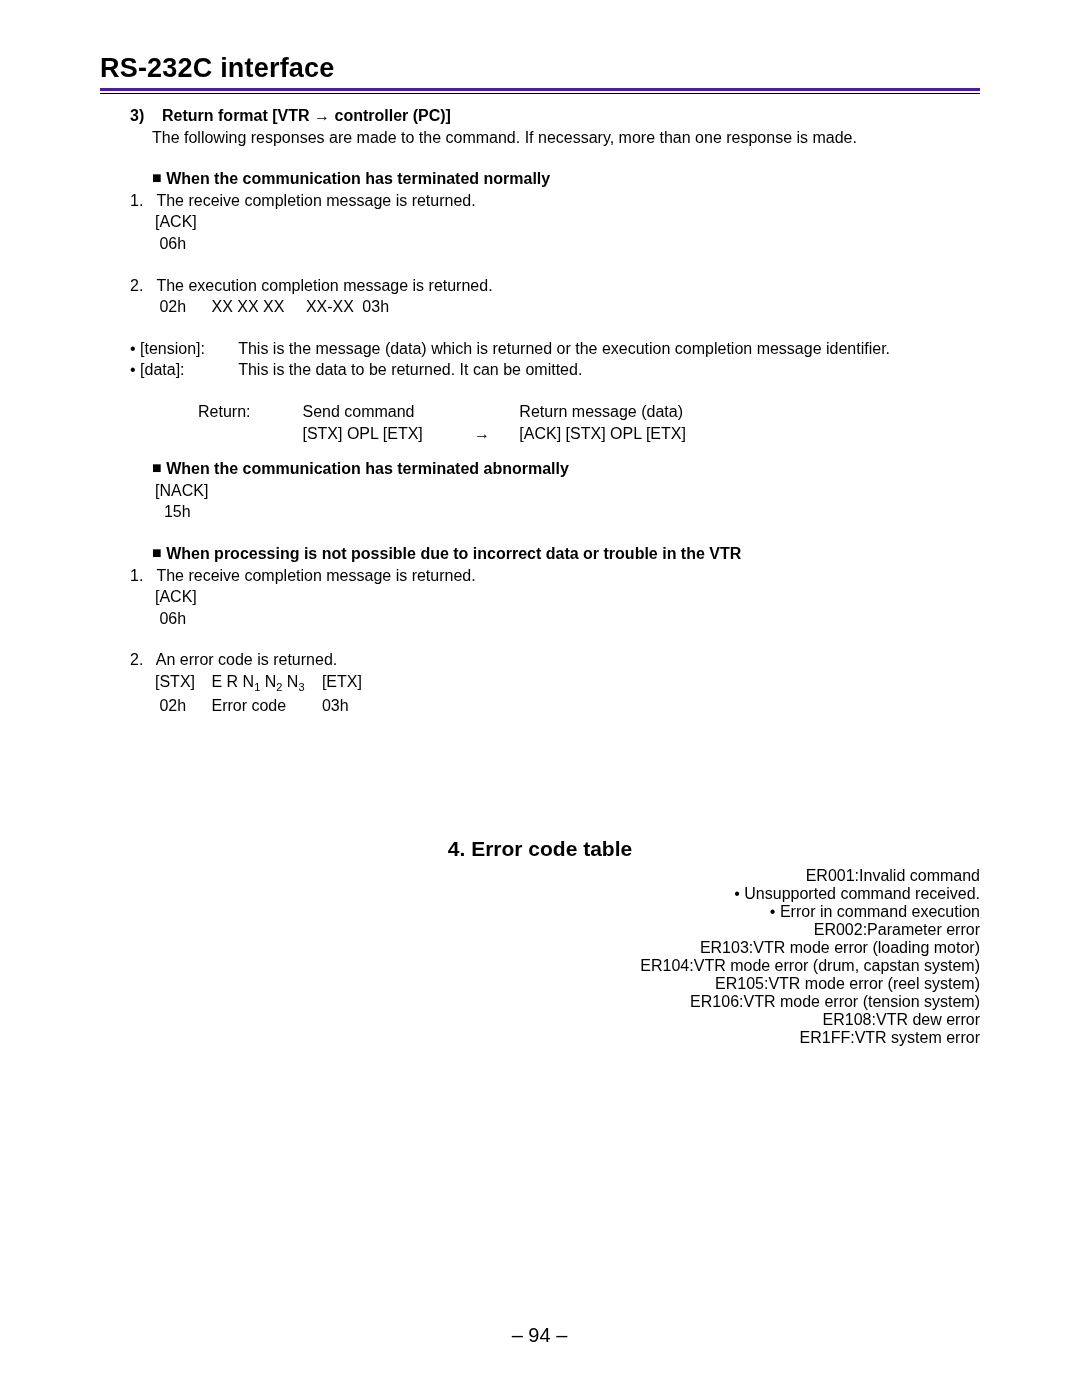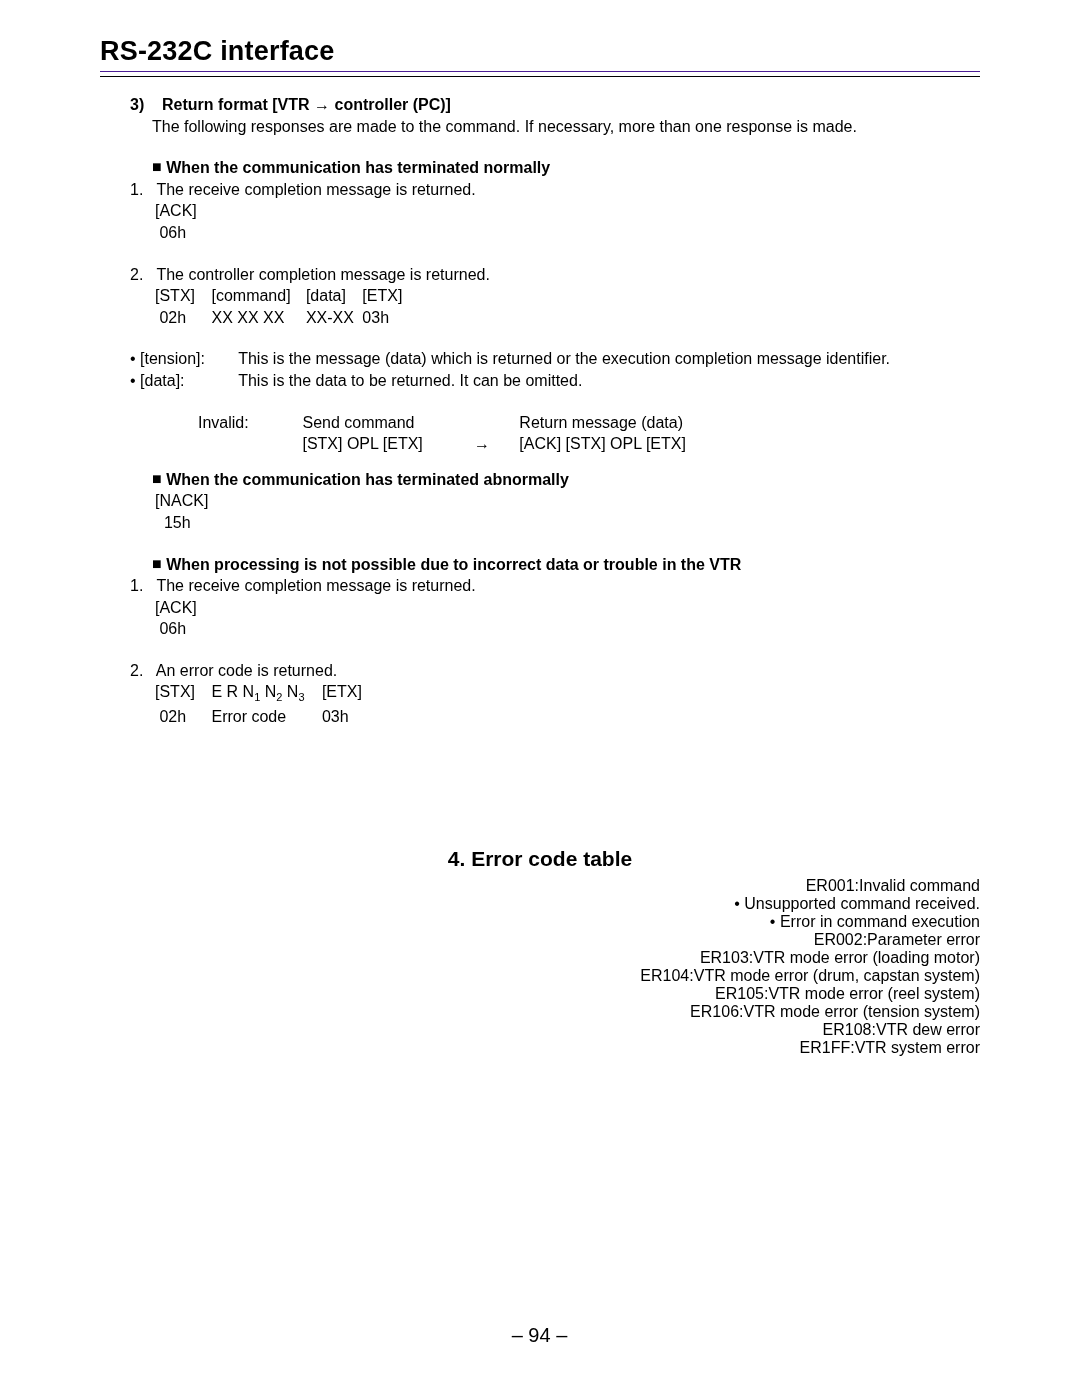--- a/index.html
+++ b/index.html
@@ -15,36 +15,36 @@
     position: relative;
     width: 1080px;
     height: 1397px;
     box-sizing: border-box;
     padding: 32px 100px 0 100px;
   }
   .title {
     font-size: 27px;
     font-weight: bold;
     letter-spacing: 0.2px;
-    border-bottom: 1px solid #4c1d95;
+    border-bottom: 3px solid #4c1d95;
     padding-bottom: 4px;
-    margin-top: 4px;
+    margin-top: 21px;
     position: relative;
   }
   .title::after {
     content: "";
     display: block;
     position: absolute;
     left: 0;
     right: 0;
     bottom: -6px;
     border-bottom: 1px solid #000;
   }
   .section {
-    margin-top: 22px;
+    margin-top: 14px;
     font-size: 16px;
     line-height: 1.35;
   }
   .bold {
     font-weight: bold;
   }
   .indent1 { margin-left: 30px; }
   .indent1b { margin-left: 52px; }
   .indent2 { margin-left: 55px; }
   .indent4 { margin-left: 98px; }
@@ -134,27 +134,21 @@
       <span>The receive completion message is returned.</span>
     </div>
     <div class="indent2">[ACK]</div>
     <div class="indent2">&nbsp;06h</div>
 
     <div class="gap18"></div>
 
     <div class="row indent1">
       <span>2.</span>
       <span>&nbsp;</span>
-      <span>The controller completion message is returned.</span>
-    </div>
-    <div class="row indent2 mono hex-row">
-      <span class="lbl" style="width:52px">[STX]</span>
-      <span class="lbl" style="width:90px">[command]</span>
-      <span class="lbl" style="width:52px">[data]</span>
-      <span class="lbl">[ETX]</span>
+      <span>The execution completion message is returned.</span>
     </div>
     <div class="row indent2 mono hex-row">
       <span class="lbl" style="width:52px">&nbsp;02h</span>
       <span class="lbl" style="width:90px">XX XX XX</span>
       <span class="lbl" style="width:52px">XX-XX</span>
       <span class="lbl">03h</span>
     </div>
 
     <div class="gap18"></div>
 
@@ -164,21 +158,21 @@
     </div>
     <div class="row indent1">
       <span style="display:inline-block;width:104px">• [data]:</span>
       <span>This is the data to be returned. It can be omitted.</span>
     </div>
 
     <div class="gap18"></div>
 
     <div class="indent4 tbl">
       <span class="tbl-col w-ex">
-        <span>Invalid:</span>
+        <span>Return:</span>
       </span>
       <span class="tbl-col w-send">
         <span>Send command</span><br>
         <span>[STX] OPL [ETX]</span>
       </span>
       <span class="tbl-col w-ar">
         <br>
         <span class="arrow">→</span>
       </span>
       <span class="tbl-col w-ret" style="padding-left:18px">

